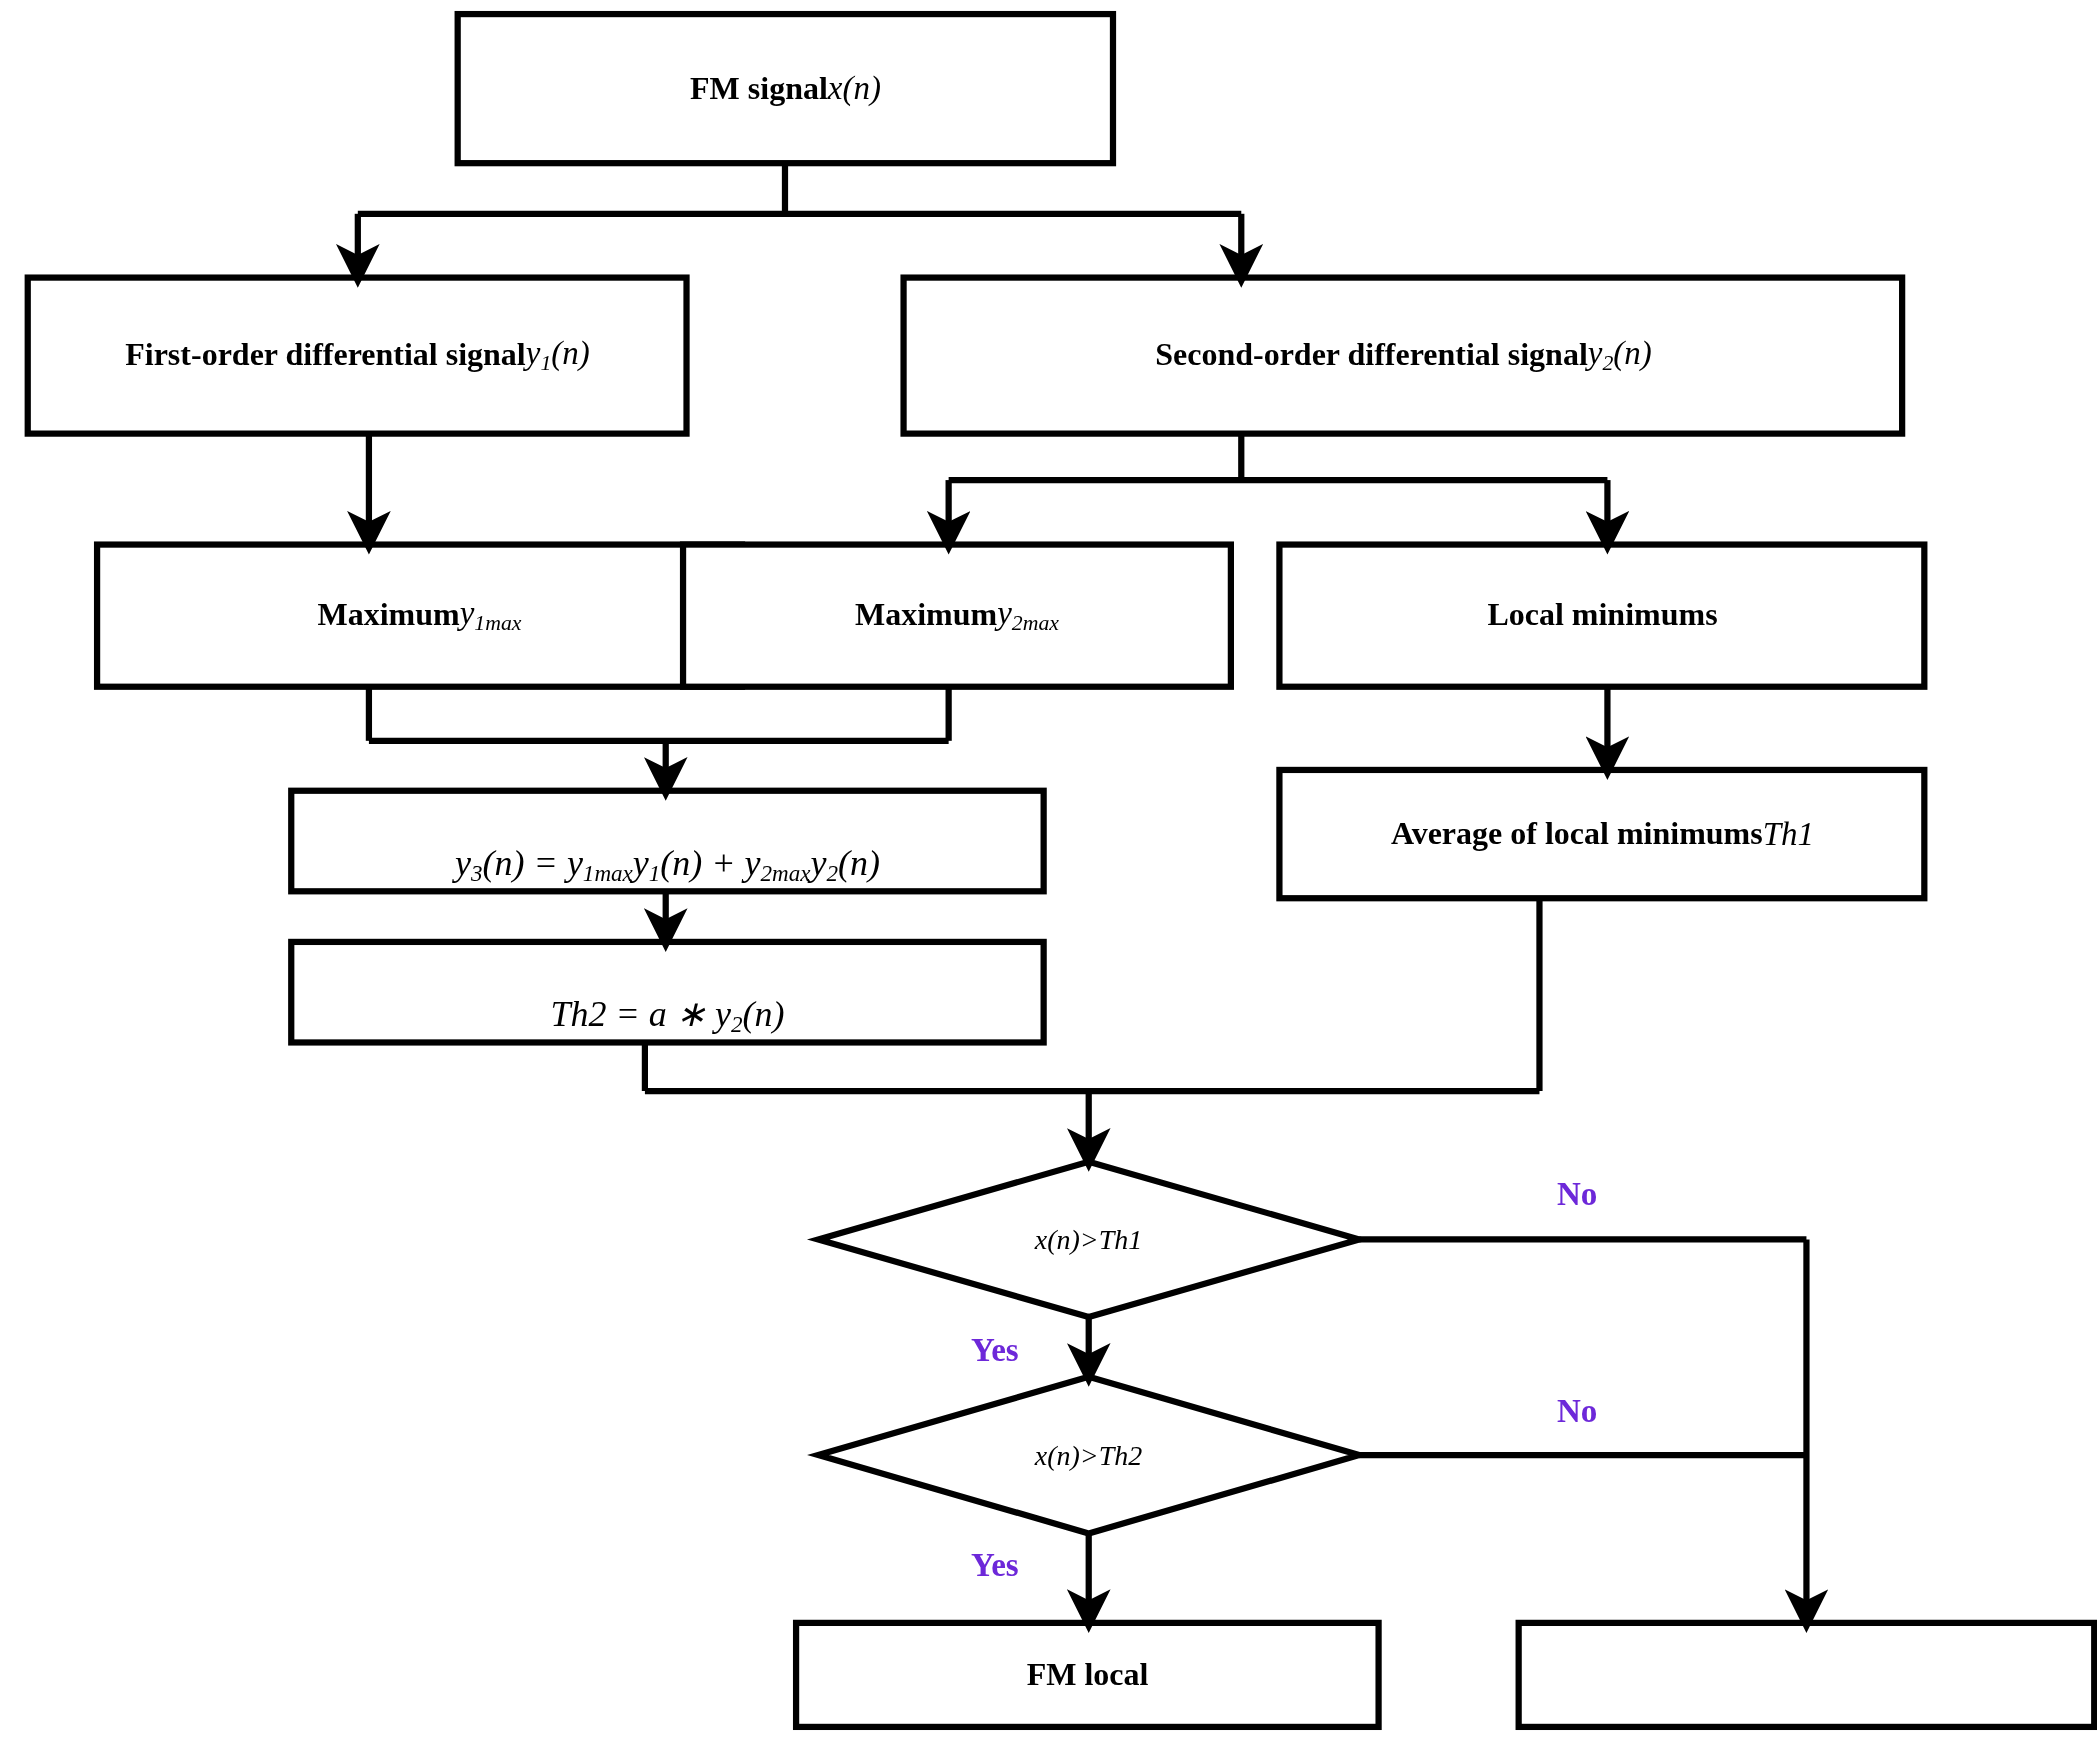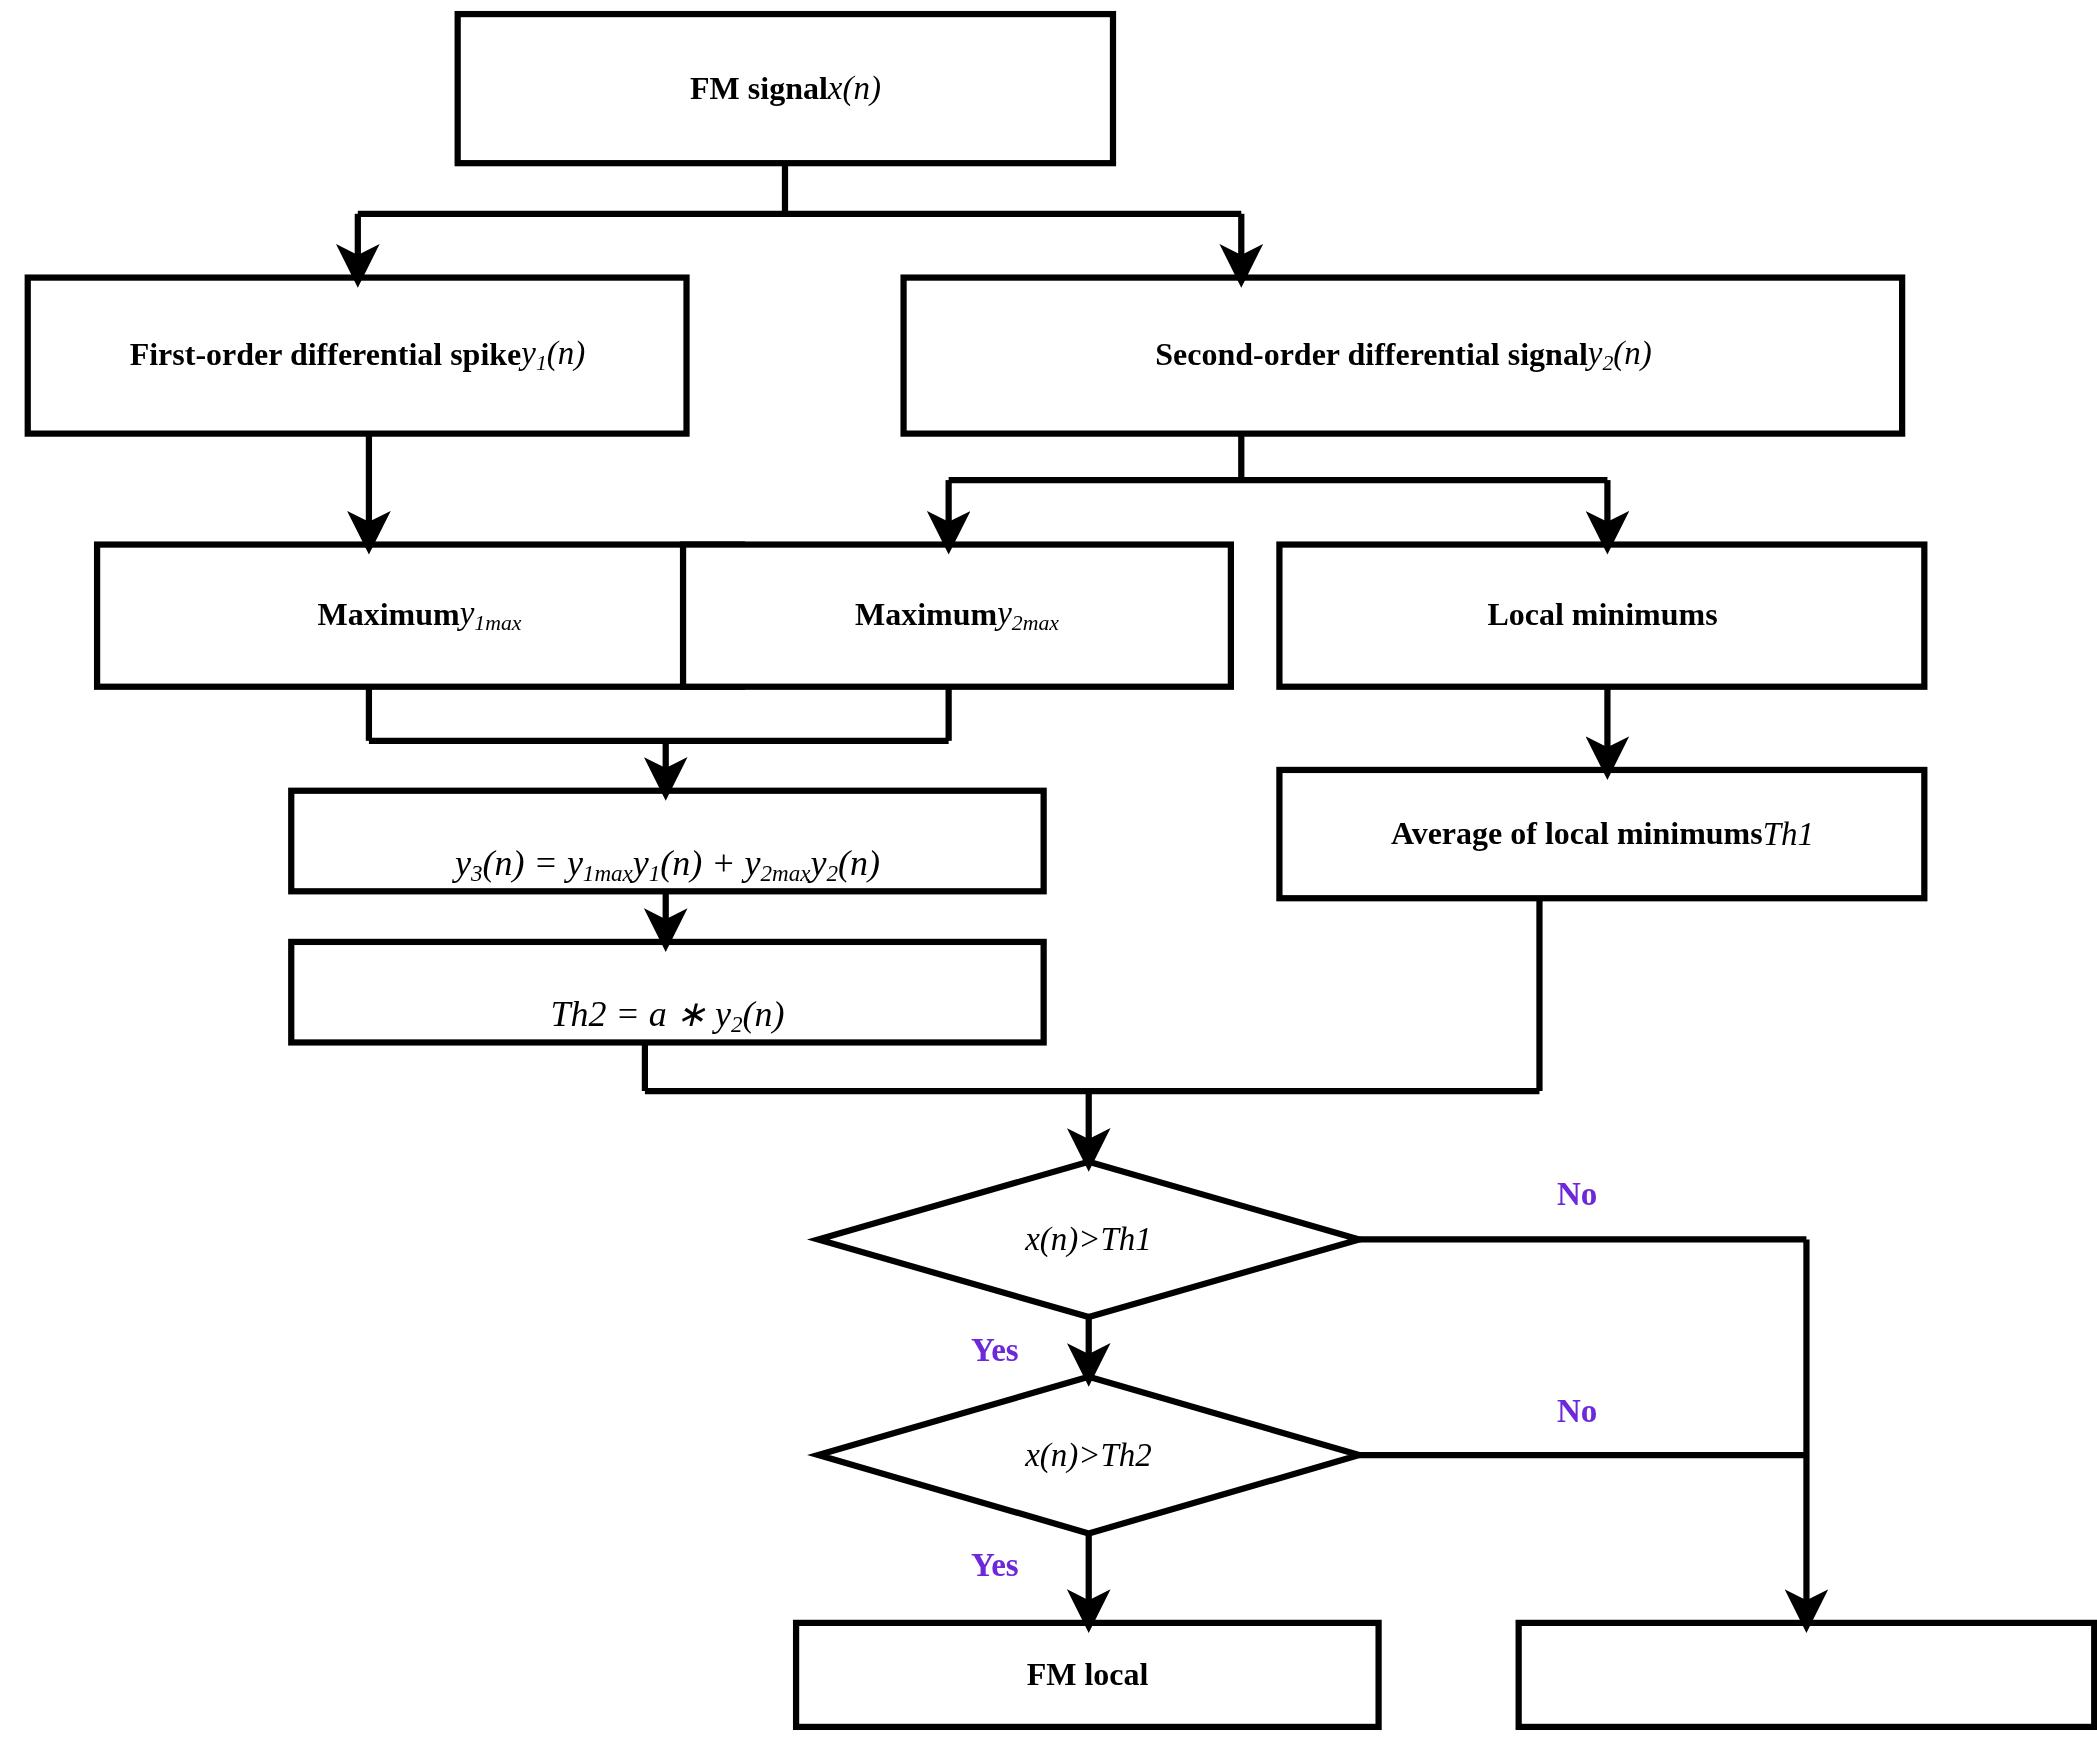--- a/index.html
+++ b/index.html
@@ -10,21 +10,21 @@
     position:absolute;display:flex;flex-direction:row;
     align-items:center;justify-content:center;
     text-align:center;color:#000;line-height:1.12;
     pointer-events:none;
   }
   .bold{font-weight:bold;font-family:"Liberation Serif",serif;font-size:32px;}
   .ital{font-style:italic;font-family:"Liberation Serif",serif;font-size:33px;}
   .ital sub{font-size:0.66em;font-style:italic;vertical-align:-0.28em;}
   .formula{font-style:italic;font-family:"Liberation Serif",serif;font-size:36px;margin-top:48px;}
   .formula sub{font-size:0.64em;vertical-align:-0.28em;}
-  .diamondText{font-style:italic;font-family:"Liberation Serif",serif;font-size:33px;}
+  .diamondText{font-style:italic;font-family:"Liberation Serif",serif;font-size:28px;}
   .edgeLabel{position:absolute;font-weight:bold;font-size:33px;color:#6d28d9;
              font-family:"Liberation Serif",serif;}
 </style>
 </head>
 <body>
 
 <div id="stage">
 
   <svg class="flow" viewBox="0 0 3024 2523">
     <defs>
@@ -86,21 +86,21 @@
       <path d="M 1570 2211 L 1570 2323" marker-end="url(#arrow)"></path>
     </g>
   </svg>
 
   <div class="nodeText" style="left:458px;top:14px;width:655px;height:149px;">
     <div class="bold">FM signal</div>
     <div class="ital">x(n)</div>
   </div>
 
   <div class="nodeText" style="left:28px;top:277px;width:659px;height:156px;">
-    <div class="bold">First-order differential spike</div>
+    <div class="bold">First-order differential signal</div>
     <div class="ital">
       <span>y</span><sub>1</sub><span>(n)</span>
     </div>
   </div>
 
   <div class="nodeText" style="left:904px;top:277px;width:999px;height:156px;">
     <div class="bold">Second-order differential signal</div>
     <div class="ital">
       <span>y</span><sub>2</sub><span>(n)</span>
     </div>

